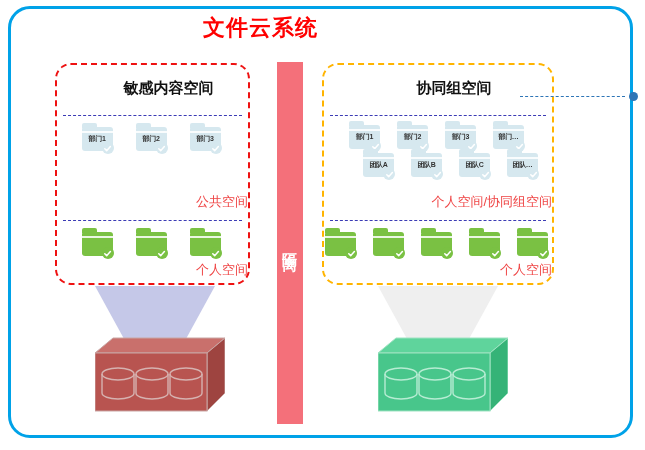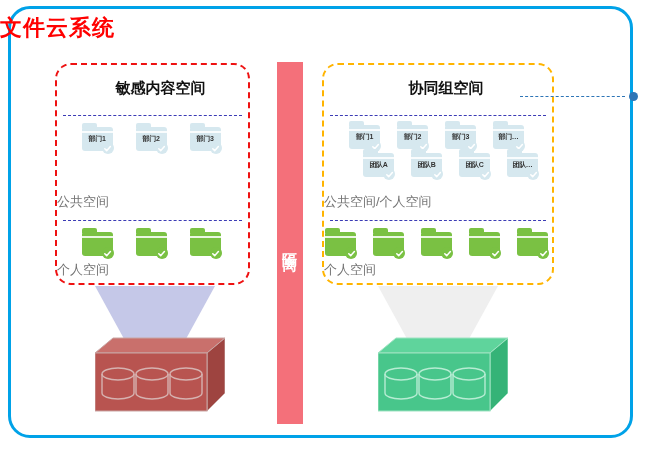--- a/index.html
+++ b/index.html
@@ -24,21 +24,21 @@
     border-radius: 22px;
     box-sizing: border-box;
     background: #ffffff;
   }
 
   
   .main-title {
     position: absolute;
     left: 0; top: 14px;
     width: 521px;
-    text-align: left;
+    text-align: center;
     font-size: 22px;
     font-weight: bold;
     color: #ff0000;
     letter-spacing: 1px;
     line-height: 28px;
   }
 
   
   .isolation-bar {
     position: absolute;
@@ -71,21 +71,21 @@
     width: 195px; height: 222px;
     border: 2px dashed #ee1111;
   }
   .panel-general {
     left: 322px; top: 63px;
     width: 232px; height: 222px;
     border: 2px dashed #ffb400;
   }
   .panel-heading {
     position: absolute;
-    left: 8px; top: 13px;
+    left: 16px; top: 13px;
     width: 100%;
     text-align: center;
     font-size: 15px;
     font-weight: bold;
     color: #111111;
     line-height: 20px;
   }
   
   .sep {
     position: absolute;
@@ -95,23 +95,23 @@
     border-top: 1px dashed #3b3bb5;
   }
   .panel-sensitive .sep-top { top: 50px; }
   .panel-sensitive .sep-bot { top: 155px; }
   .panel-general  .sep-top { top: 50px; }
   .panel-general  .sep-bot { top: 155px; }
 
   .zone-label {
     position: absolute;
     left: 0; width: 100%;
-    text-align: left;
+    text-align: right;
     font-size: 13px;
-    color: #737373;
+    color: #ef4444;
     line-height: 18px;
   }
 
   
   .folder-row {
     position: absolute;
     left: 0; width: 100%;
     display: flex;
     justify-content: center;
     align-items: flex-start;
@@ -441,21 +441,21 @@
           <div class="lip"></div>
           <div class="fname">团队…</div>
           <div class="check">
             <svg width="9" height="9" viewBox="0 0 10 10">
               <path d="M2 5.3 L4.1 7.4 L8.2 2.8" fill="none" stroke="#ffffff" stroke-width="1.7" stroke-linecap="round" stroke-linejoin="round"></path>
             </svg>
           </div>
         </div>
       </div>
 
-    <div class="zone-label lbl-public">公共空间/个人空间</div>
+    <div class="zone-label lbl-public">个人空间/协同组空间</div>
 
     <div class="folder-row row-personal">
         <div class="folder green">
           <div class="tab"></div>
           <div class="body"></div>
           <div class="lip"></div>
           <div class="check">
             <svg width="9" height="9" viewBox="0 0 10 10">
               <path d="M2 5.3 L4.1 7.4 L8.2 2.8" fill="none" stroke="#ffffff" stroke-width="1.7" stroke-linecap="round" stroke-linejoin="round"></path>
             </svg>

